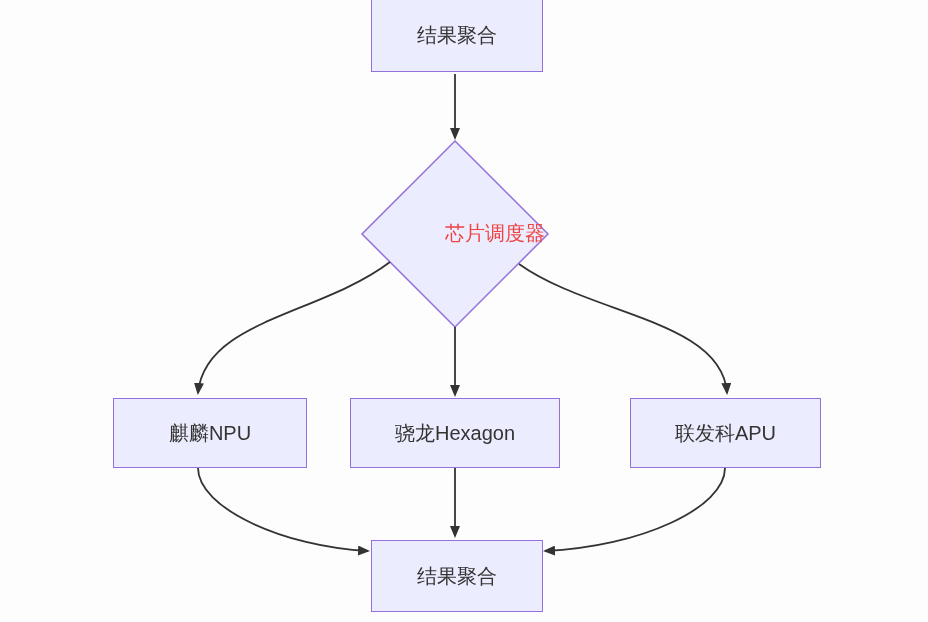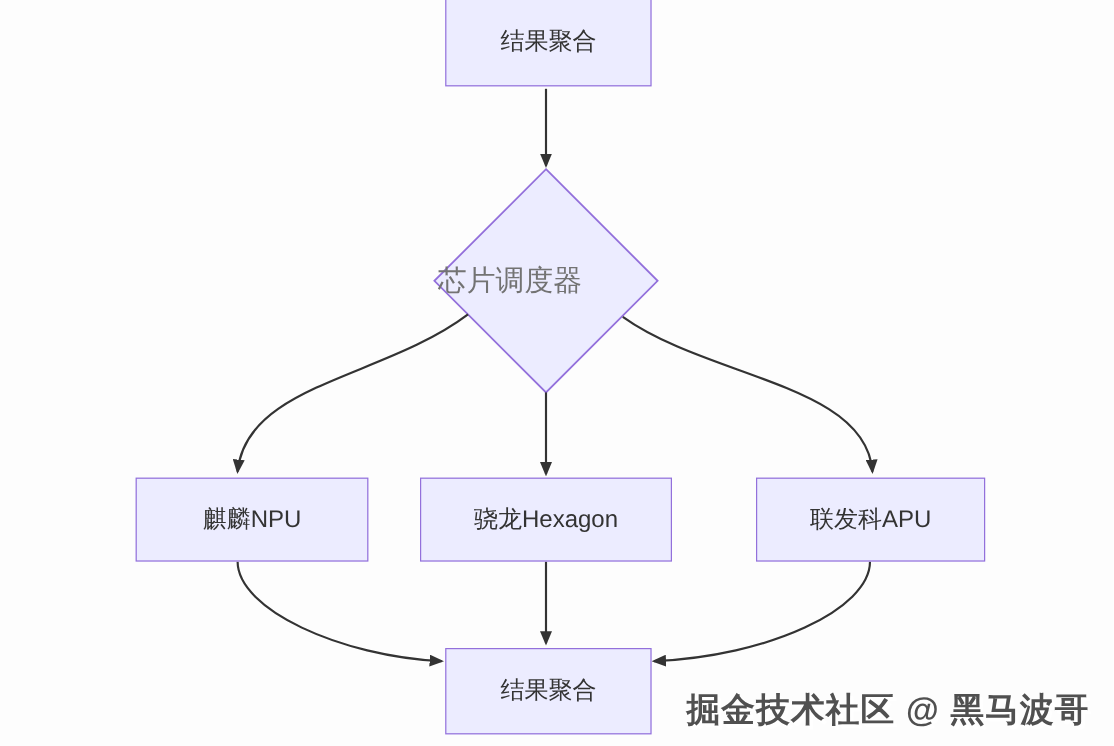--- a/index.html
+++ b/index.html
@@ -45,23 +45,23 @@
   }
   .node-unified   { left: 371px; top: -3px;  width: 172px; height: 75px; }
   .node-kirin     { left: 113px; top: 398px; width: 194px; height: 70px; }
   .node-hexagon   { left: 350px; top: 398px; width: 210px; height: 70px; align-items: center; }
   .node-mediatek  { left: 630px; top: 398px; width: 191px; height: 70px; }
   .node-result    { left: 371px; top: 540px; width: 172px; height: 72px; }
   .diamond-label {
     position: absolute;
     left: 365px; top: 221px;
     width: 180px;
-    text-align: left;
-    color: #737373;
-    font-size: 24px;
+    text-align: right;
+    color: #ef4444;
+    font-size: 20px;
     line-height: 1.2;
     white-space: nowrap;
   }
   .watermark {
     position: absolute;
     right: 20px; top: 573px;
     font-size: 28px;
     font-weight: 700;
     letter-spacing: 1px;
     color: #505050;
@@ -113,15 +113,14 @@
   </div>
 
   <div class="node node-mediatek">
     <span>联发科APU</span>
   </div>
 
   <div class="node node-result">
     <span>结果聚合</span>
   </div>
 
-  <div class="watermark">掘金技术社区 @ 黑马波哥</div>
 
 </div>
 
 </body></html>

